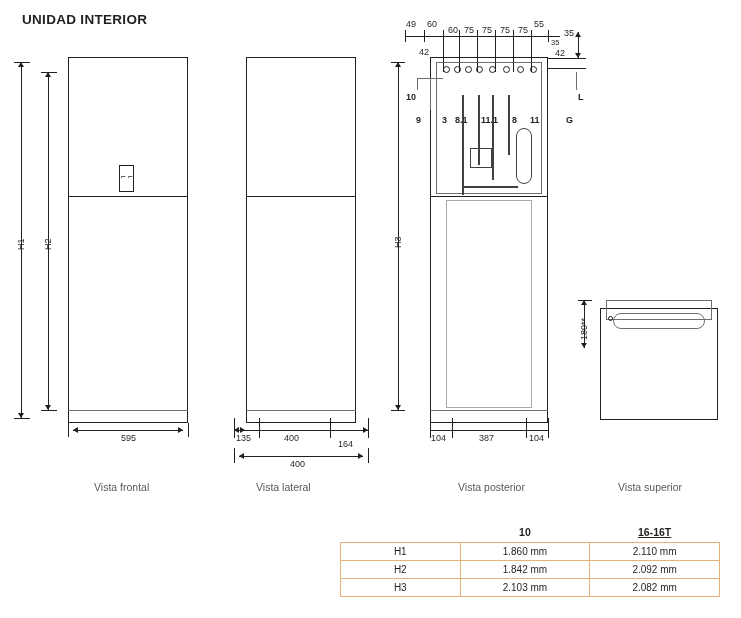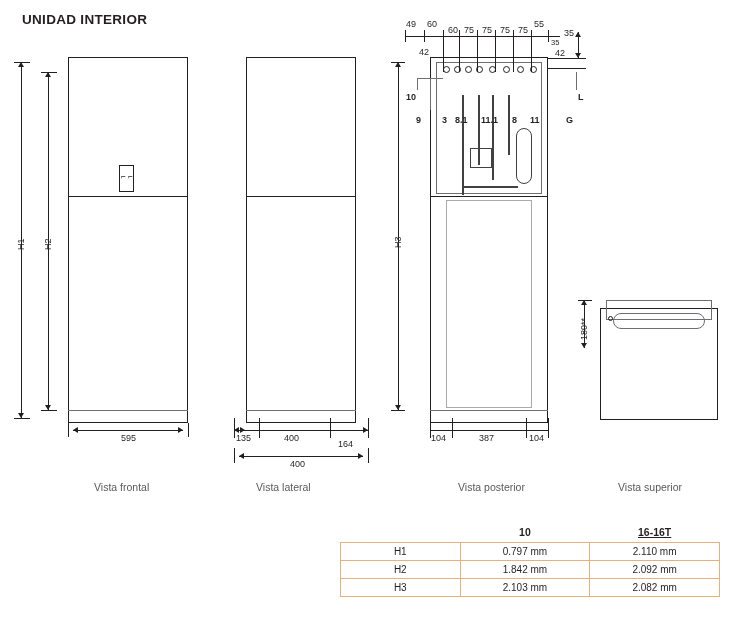--- a/index.html
+++ b/index.html
@@ -222,21 +222,21 @@
   <thead>
     <tr>
       <th class="blank" style="width:120px;"></th>
       <th style="width:130px;">10</th>
       <th style="width:130px;text-decoration:underline;">16-16T</th>
     </tr>
   </thead>
   <tbody>
     <tr>
       <td>H1</td>
-      <td>0.797 mm</td>
+      <td>1.860 mm</td>
       <td>2.110 mm</td>
     </tr>
     <tr>
       <td>H2</td>
       <td>1.842 mm</td>
       <td>2.092 mm</td>
     </tr>
     <tr>
       <td>H3</td>
       <td>2.103 mm</td>

